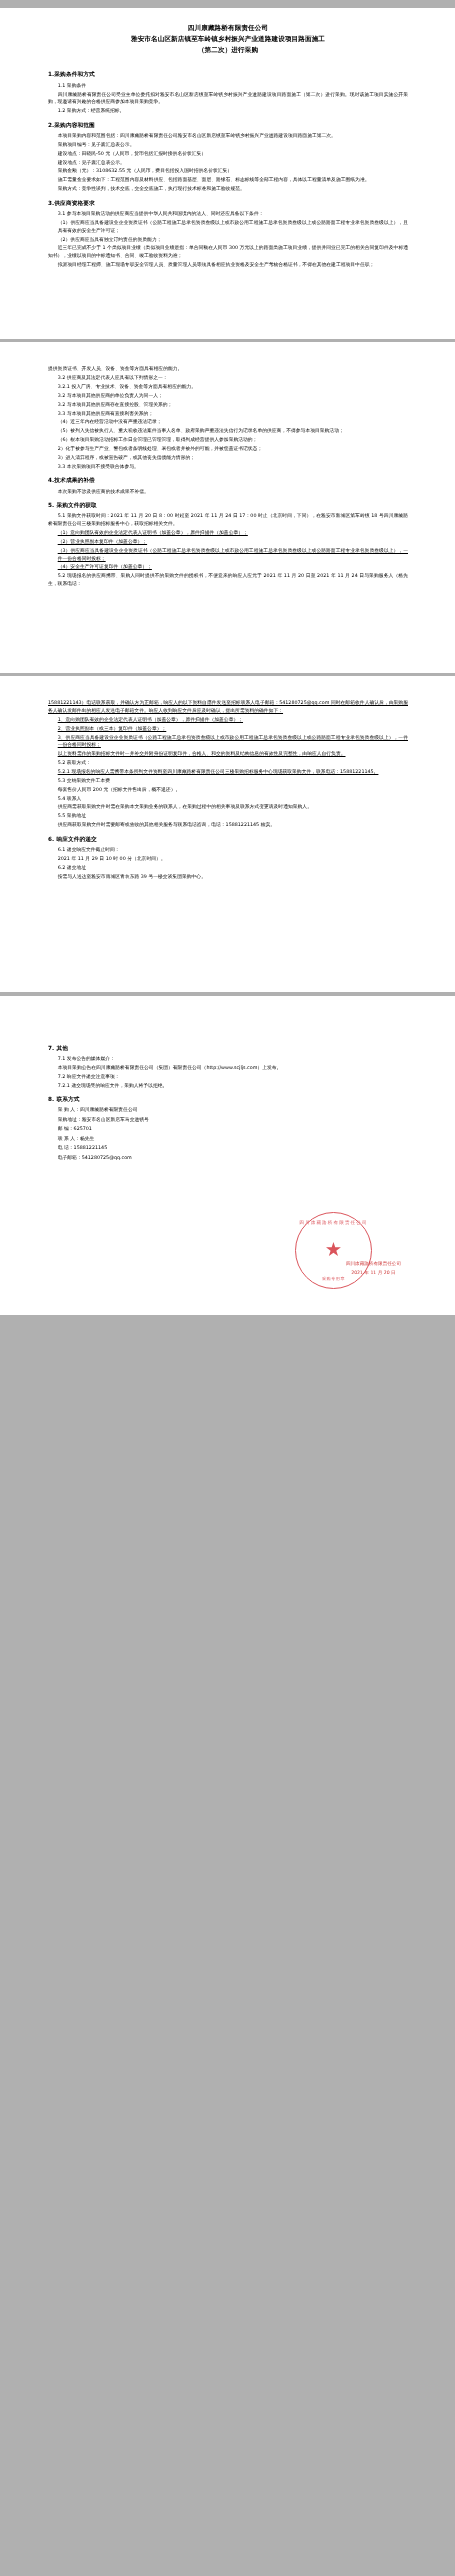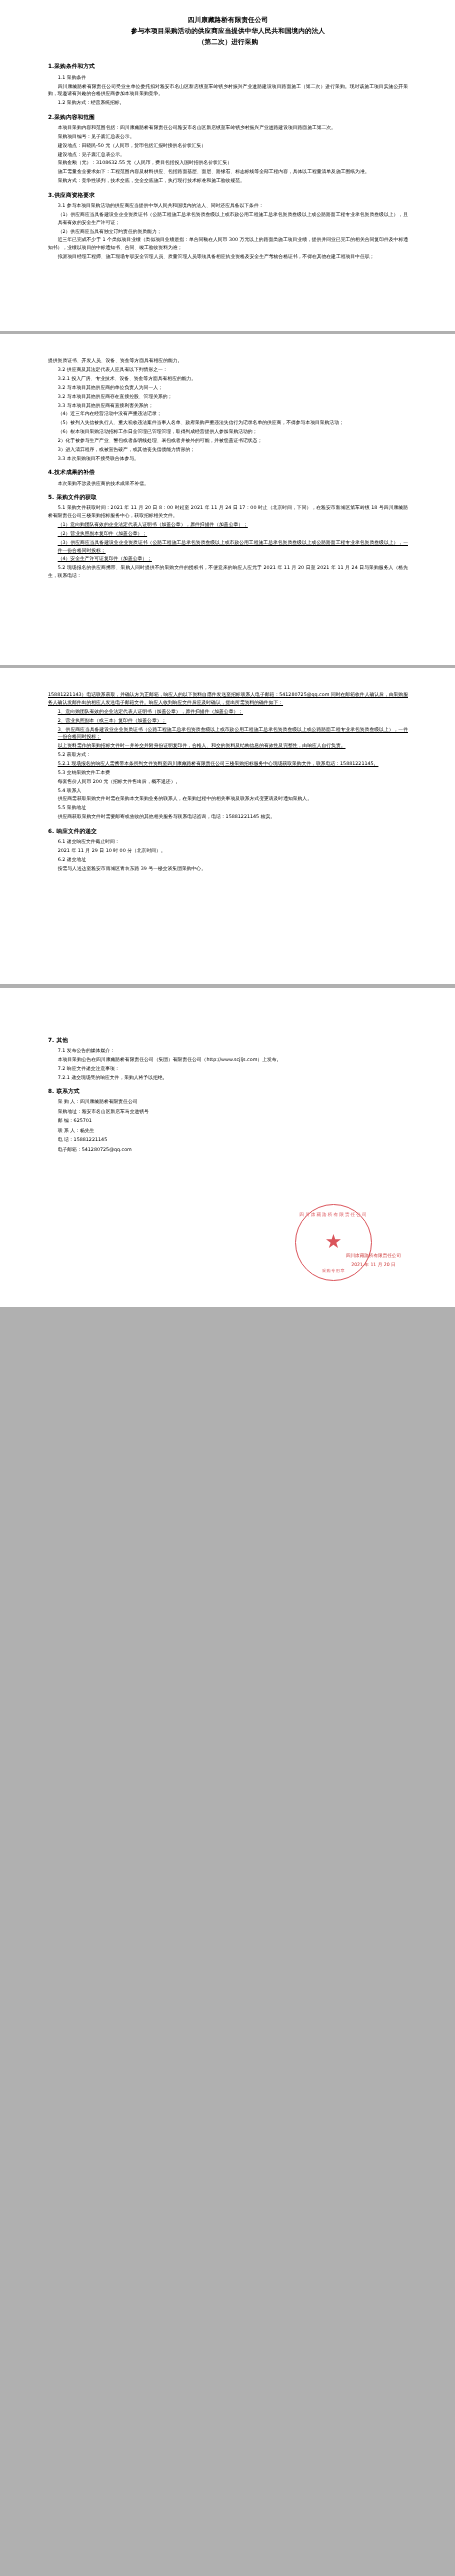--- a/index.html
+++ b/index.html
@@ -3,21 +3,21 @@
 <meta charset="utf-8">
 <style>
   html, body {
     margin: 0;
     padding: 0;
     background: #b0b0b0;
     font-family: "DejaVu Sans", "Liberation Sans", sans-serif;
   }
   .page-wrap {
     width: 456px;
-    margin: 0 auto;
+    margin: 8px auto;
     background: #b0b0b0;
   }
   .page {
     width: 456px;
     box-sizing: border-box;
     background: #ffffff;
     padding: 15px 48px 15px 48px;
     position: relative;
     overflow: hidden;
   }
@@ -103,21 +103,21 @@
   .sign-block .l { display: block; }
 </style>
 </head>
 <body>
 
 <div class="page-wrap">
 
   <div class="page">
     <div class="doc-title">
       <span class="line">四川康藏路桥有限责任公司</span>
-      <span class="line">参与本项目采购活动的供应商应当提供中华人民共和国境内的法人</span>
+      <span class="line">雅安市名山区新店镇至车岭镇乡村振兴产业道路建设项目路面施工</span>
       <span class="line">（第二次）进行采购</span>
     </div>
     <div class="spacer-m"></div>
 
     <h2 class="sec">1.采购条件和方式</h2>
     <p class="para indent">1.1 采购条件</p>
     <p class="para indent">四川康藏路桥有限责任公司受业主单位委托拟对雅安市名山区新店镇至车岭镇乡村振兴产业道路建设项目路面施工（第二次）进行采购。现对该施工项目实施公开采购，现邀请有兴趣的合格供应商参加本项目采购竞争。</p>
     <p class="para indent">1.2 采购方式：经营系统招标。</p>
 
     <h2 class="sec">2.采购内容和范围</h2>

